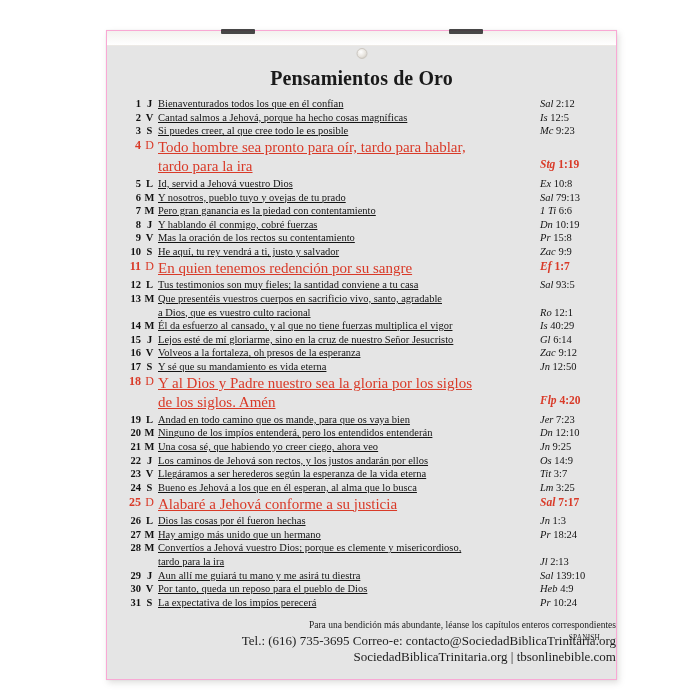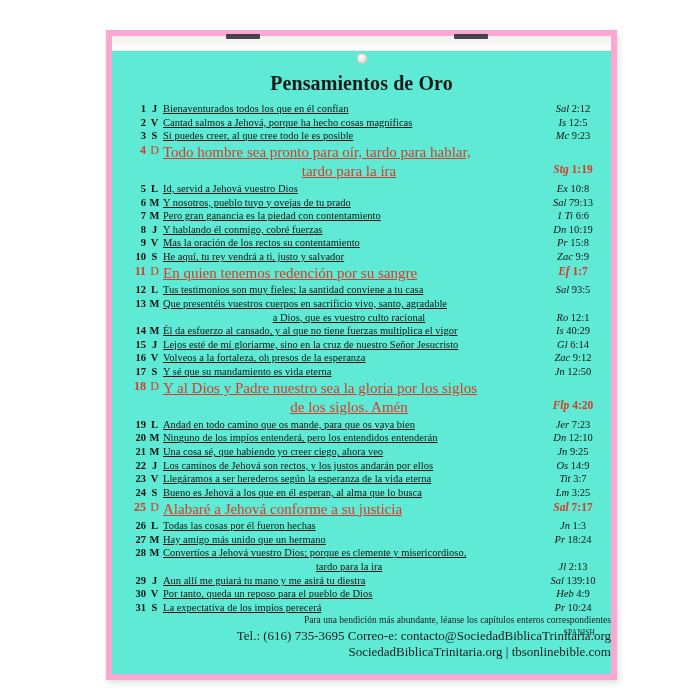--- a/index.html
+++ b/index.html
@@ -18,22 +18,22 @@
     background: #ffffff;
   }
 
   
   .card {
     position: absolute;
     left: 106px;
     top: 30px;
     width: 511px;
     height: 650px;
-    background: #5eead4;
-    border: 6px solid #f9a8d4;
+    background: #e5e5e5;
+    border: 1px solid #f9a8d4;
     box-shadow: 2px 3px 6px rgba(120,115,110,0.22),
                 0 0 1px rgba(0,0,0,0.10);
     box-sizing: border-box;
   }
   
   .top-strip {
     position: absolute;
     left: 0; top: 0;
     width: 100%;
     height: 14px;
@@ -115,41 +115,41 @@
     color: #111;
   }
   td.verse {
     padding-left: 8px;
     font-size: 10.5px;
     color: #141414;
     text-decoration: underline;
   }
   td.ref {
     width: 76px;
-    text-align: center;
+    text-align: left;
     padding-right: 13px;
     font-size: 10.5px;
     color: #141414;
     white-space: nowrap;
   }
   td.ref .bk { font-style: italic; }
 
   
   tr.red td.day,
   tr.red td.dow,
   tr.red td.verse,
   tr.red td.ref { color: #d93a28; }
   tr.red td.day,
   tr.red td.dow { font-weight: bold; }
   tr.red td.verse { font-size: 15px; }
   tr.red td.ref   { font-size: 11.5px; font-weight: bold; }
   tr.red td.day   { font-size: 12px; }
   tr.red td.dow   { font-size: 12px; font-weight: normal; }
 
-  .cont { display: block; text-align: center; }
+  .cont { display: block; text-align: left; }
   tr.cont-row td { padding-top: 0; }
 
   
   .footer {
     position: absolute;
     left: 0; right: 0;
     bottom: 14px;
     text-align: right;
     color: #1c1c1c;
   }
@@ -352,21 +352,21 @@
           </tr>
           <tr class="entry red">
             <td class="day">25</td>
             <td class="dow">D</td>
             <td class="verse">Alabaré a Jehová conforme a su justicia</td>
             <td class="ref"><span class="bk">Sal</span> <span>7:17</span></td>
           </tr>
           <tr class="entry">
             <td class="day">26</td>
             <td class="dow">L</td>
-            <td class="verse">Todas las cosas por él fueron hechas</td>
+            <td class="verse">Dios las cosas por él fueron hechas</td>
             <td class="ref"><span class="bk">Jn</span> <span>1:3</span></td>
           </tr>
           <tr class="entry">
             <td class="day">27</td>
             <td class="dow">M</td>
             <td class="verse">Hay amigo más unido que un hermano</td>
             <td class="ref"><span class="bk">Pr</span> <span>18:24</span></td>
           </tr>
           <tr class="entry">
             <td class="day" rowspan="2">28</td>

